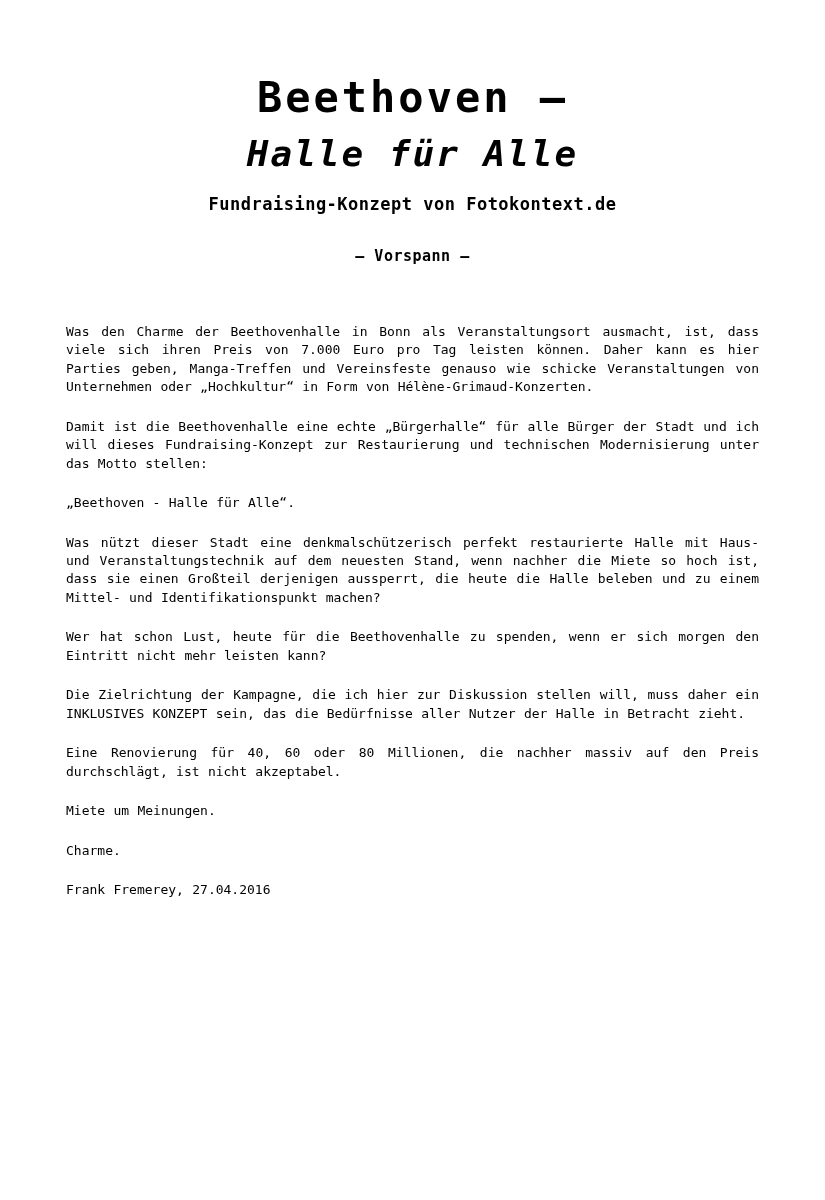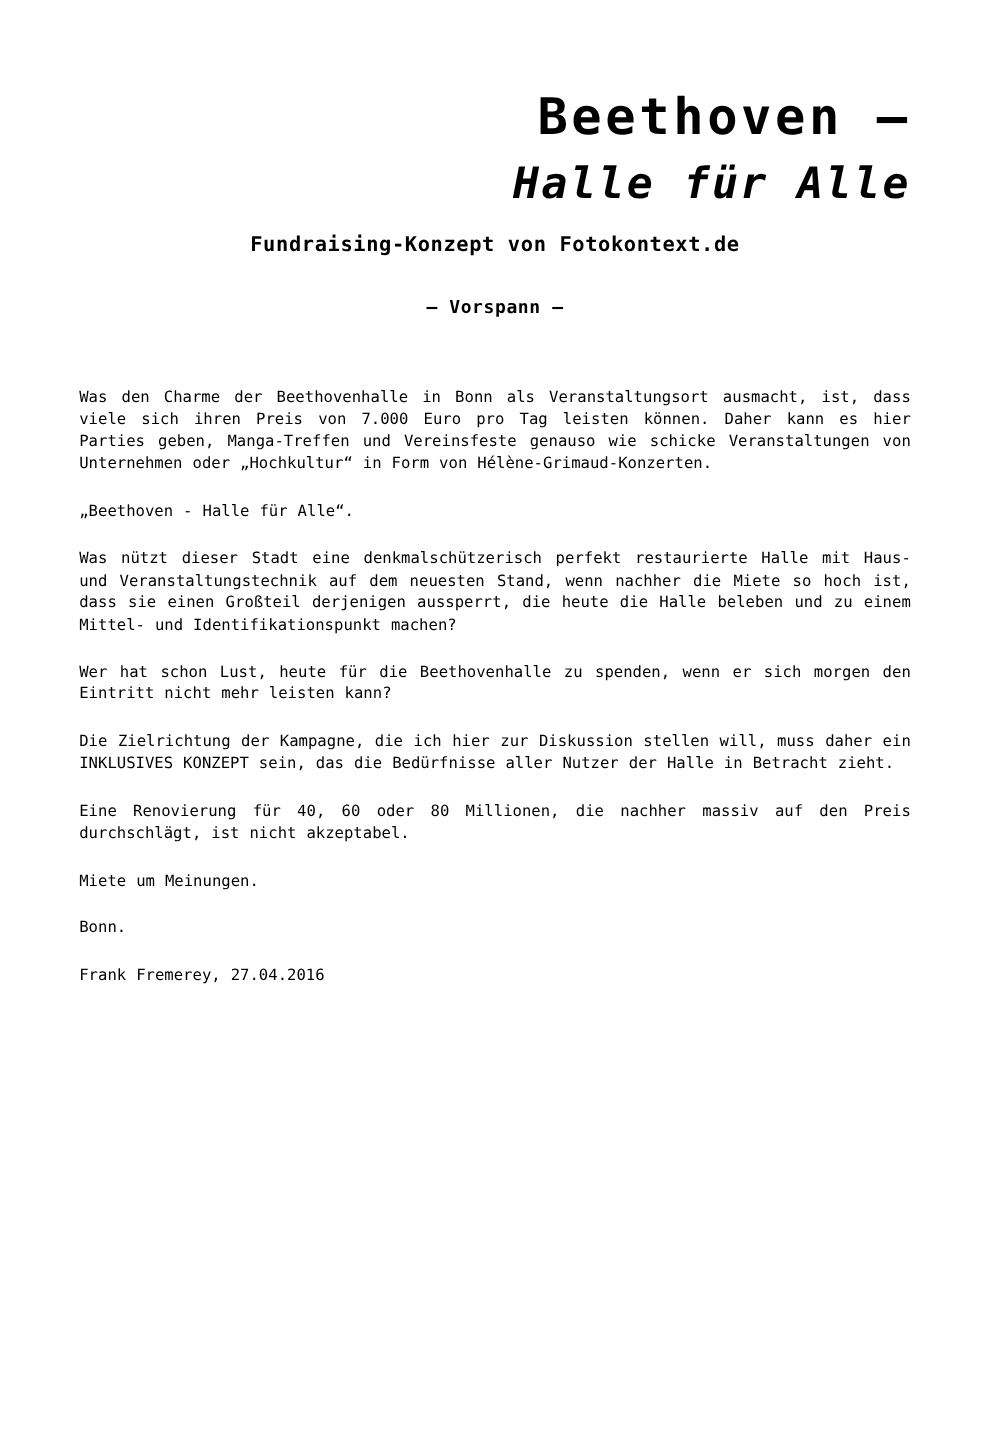--- a/index.html
+++ b/index.html
@@ -15,21 +15,21 @@
     overflow: hidden;
   }
   .page {
     position: relative;
     width: 825px;
     height: 1200px;
     box-sizing: border-box;
     padding: 0 66px;
   }
   .title-block {
-    text-align: right;
+    text-align: center;
     margin-top: 74px;
   }
   .title-line-1 {
     font-size: 42px;
     font-weight: bold;
     letter-spacing: 3px;
     line-height: 1.15;
     white-space: pre;
   }
   .title-line-2 {
@@ -79,23 +79,24 @@
     <div class="title-line-1">Beethoven –</div>
     <div class="title-line-2">Halle für Alle</div>
   </div>
 
   <div class="subtitle">Fundraising-Konzept von Fotokontext.de</div>
 
   <div class="section-label">– Vorspann –</div>
 
   <div class="body-block">
     <p class="para">Was den Charme der Beethovenhalle in Bonn als Veranstaltungsort ausmacht, ist, dass viele sich ihren Preis von 7.000 Euro pro Tag leisten können. Daher kann es hier Parties geben, Manga-Treffen und Vereinsfeste genauso wie schicke Veranstaltungen von Unternehmen oder „Hochkultur“ in Form von Hélène-Grimaud-Konzerten.</p>
+    <p class="para">Damit ist die Beethovenhalle eine echte „Bürgerhalle“ für alle Bürger der Stadt und ich will dieses Fundraising-Konzept zur Restaurierung und technischen Modernisierung unter das Motto stellen:</p>
     <p class="para">„Beethoven - Halle für Alle“.</p>
     <p class="para">Was nützt dieser Stadt eine denkmalschützerisch perfekt restaurierte Halle mit Haus- und Veranstaltungstechnik auf dem neuesten Stand, wenn nachher die Miete so hoch ist, dass sie einen Großteil derjenigen aussperrt, die heute die Halle beleben und zu einem Mittel- und Identifikationspunkt machen?</p>
     <p class="para">Wer hat schon Lust, heute für die Beethovenhalle zu spenden, wenn er sich morgen den Eintritt nicht mehr leisten kann?</p>
     <p class="para">Die Zielrichtung der Kampagne, die ich hier zur Diskussion stellen will, muss daher ein INKLUSIVES KONZEPT sein, das die Bedürfnisse aller Nutzer der Halle in Betracht zieht.</p>
     <p class="para">Eine Renovierung für 40, 60 oder 80 Millionen, die nachher massiv auf den Preis durchschlägt, ist nicht akzeptabel.</p>
     <p class="para">Miete um Meinungen.</p>
-    <p class="para">Bonn.</p>
+    <p class="para">Charme.</p>
     <p class="para">Frank Fremerey, 27.04.2016</p>
   </div>
 
 </div>
 
 </body></html>

